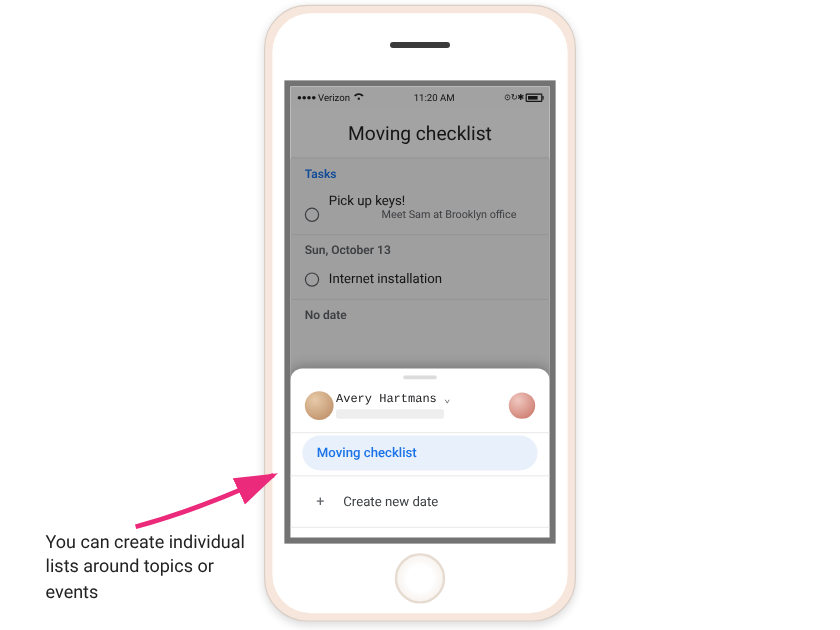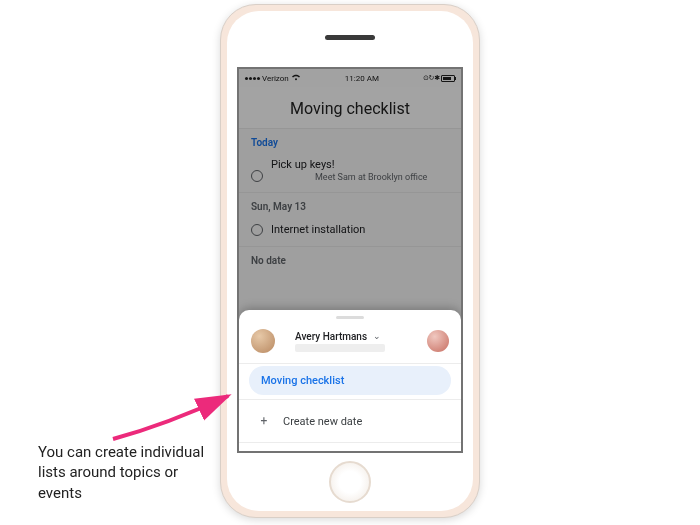--- a/index.html
+++ b/index.html
@@ -43,21 +43,21 @@
       bottom: 8px; left: 50%; transform: translateX(-50%);
       width: 42px; height: 42px;
       border: 2px solid #e6dbd0;
       border-radius: 50%;
       background: radial-gradient(circle, #fff 40%, #f0e8e0 100%);
     }
     .screen {
       position: absolute;
       top: 56px; bottom: 58px; left: 10px; right: 10px;
       background: #f4f4f4;
-      border: 2px solid #737373;
+      border: 5px solid #737373;
       overflow: hidden;
     }
 
     
     .status-bar {
       height: 18px;
       background: #f9f9f9;
       display: flex;
       align-items: center;
       justify-content: space-between;
@@ -123,23 +123,24 @@
       border-radius: 10px 10px 0 0;
       box-shadow: 0 -2px 10px rgba(0,0,0,0.25);
       padding-bottom: 4px;
     }
     .grab {
       width: 28px; height: 3px; border-radius: 2px;
       background: #dcdcdc;
       margin: 6px auto 4px;
     }
     .account {
-      display: flex; align-items: center; gap: 20px;
+      display: flex; align-items: center; gap: 2px;
       padding: 6px 12px 10px;
       border-bottom: 1px solid #ececec;
+      font-family: Liberation Mono, monospace;
     }
     .avatar-main {
       width: 24px; height: 24px; border-radius: 50%;
       background: radial-gradient(circle at 35% 30%, #e7c9a8, #b88860);
       flex-shrink: 0;
     }
     .avatar-alt {
       width: 22px; height: 22px; border-radius: 50%;
       background: radial-gradient(circle at 35% 30%, #f0c8c0, #c76d60);
       margin-left: auto;
@@ -215,30 +216,30 @@
         <div class="status-right">
           <span style="font-size:7px;letter-spacing:-1px;">⊙ ↻ ✱</span>
           <div class="batt">
               <div class="batt-fill"></div>
             </div>
         </div>
       </div>
 
       <div class="app-title">Moving checklist</div>
 
-      <div class="section-label sl-today">Today</div>
+      <div class="section-label sl-today">Tasks</div>
       <div class="task">
         <span class="circle"></span>
         <div>
           <div class="task-title">Pick up keys!</div>
           <div class="task-sub">Meet Sam at Brooklyn office</div>
         </div>
       </div>
 
-      <div class="section-label sl-date">Sun, May 13</div>
+      <div class="section-label sl-date">Sun, October 13</div>
       <div class="task">
         <span class="circle"></span>
         <div>
           <div class="task-title">Internet installation</div>
         </div>
       </div>
 
       <div class="section-label sl-nodate">No date</div>
 
       <div class="dim"></div>

